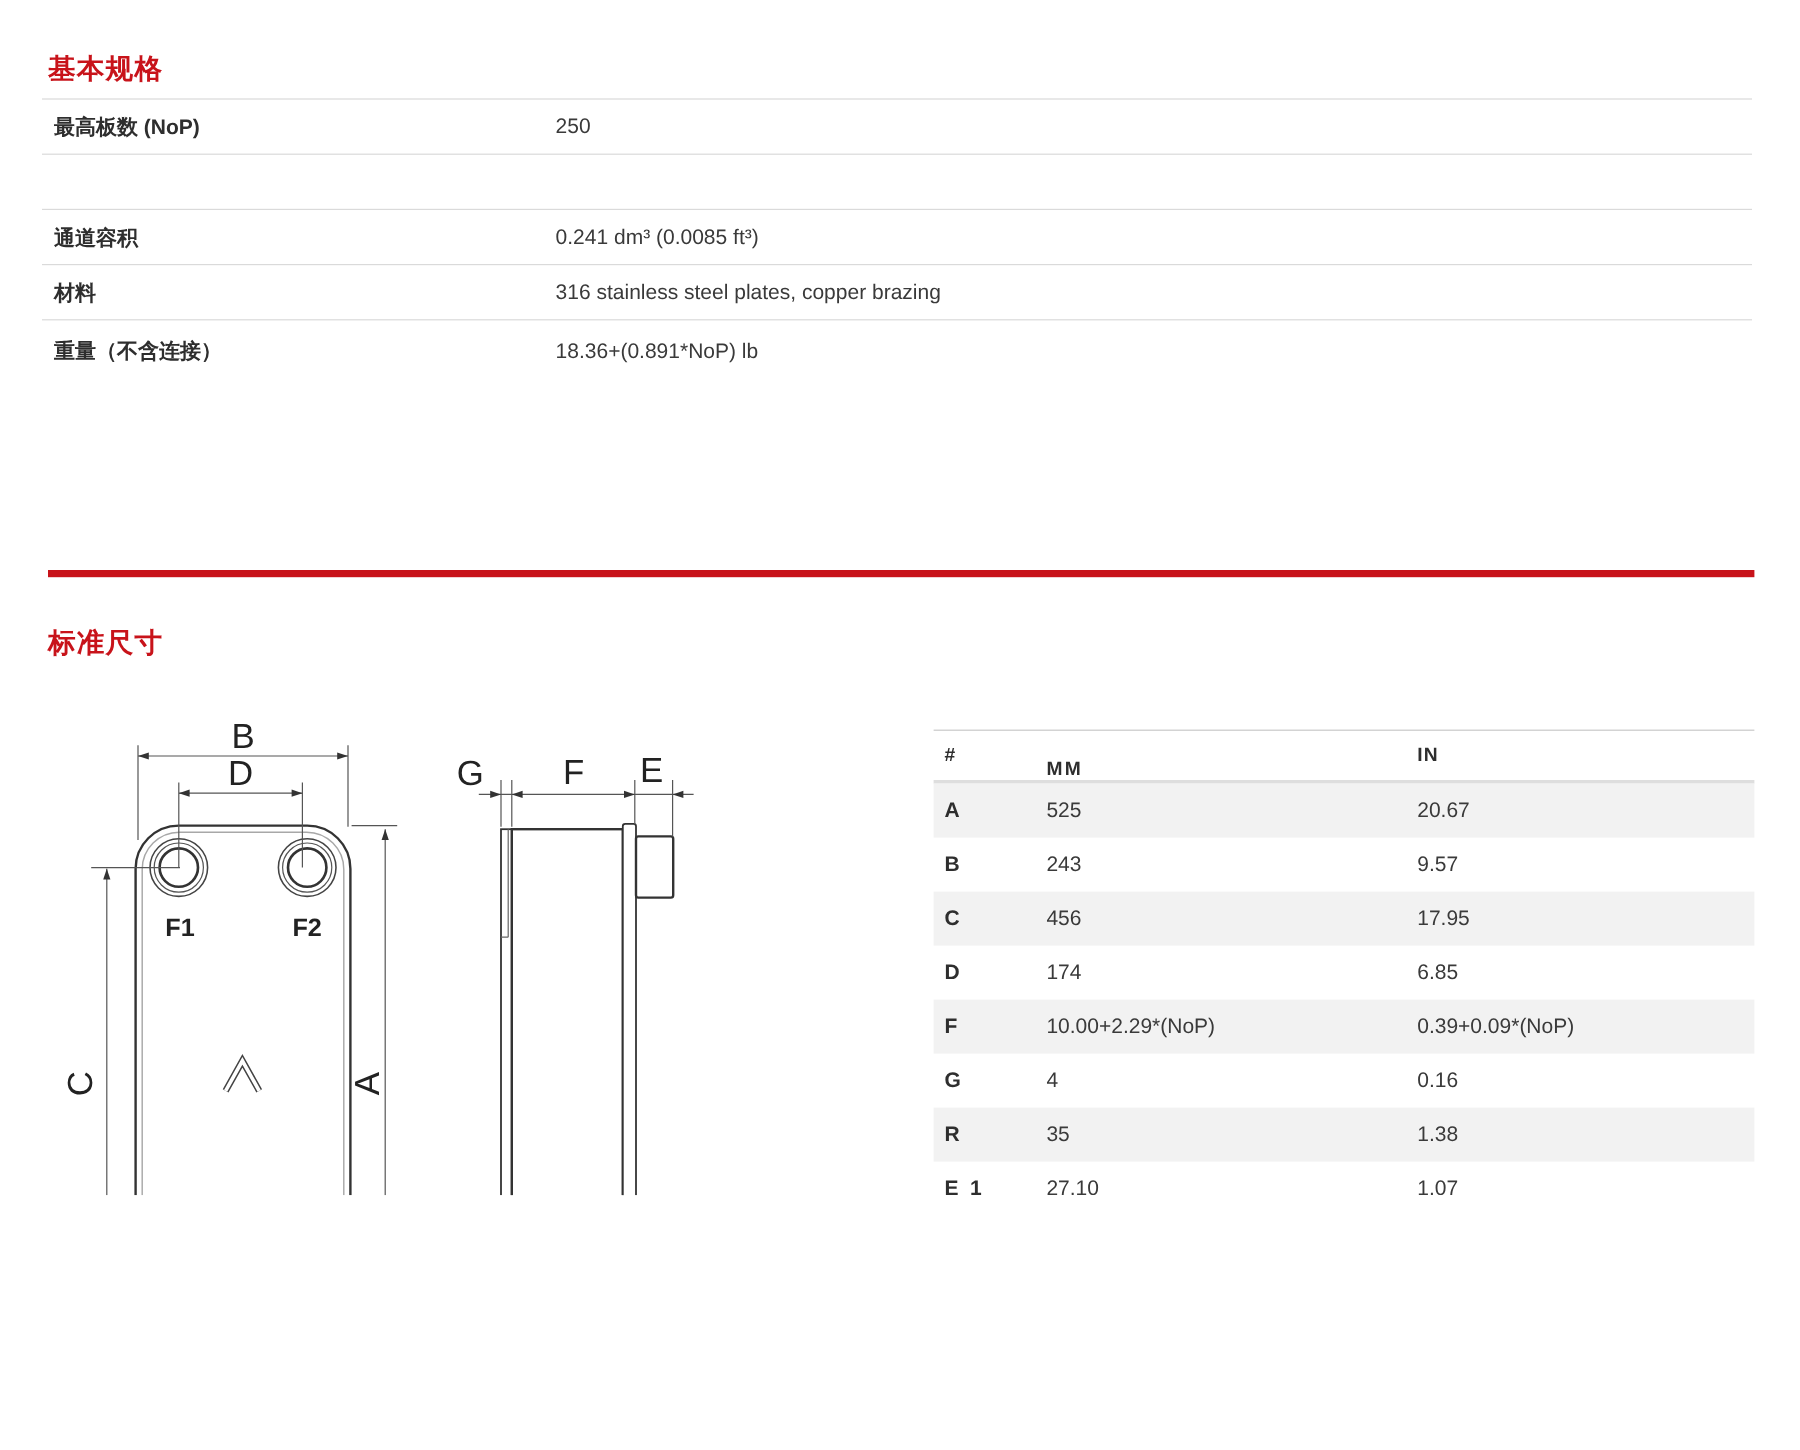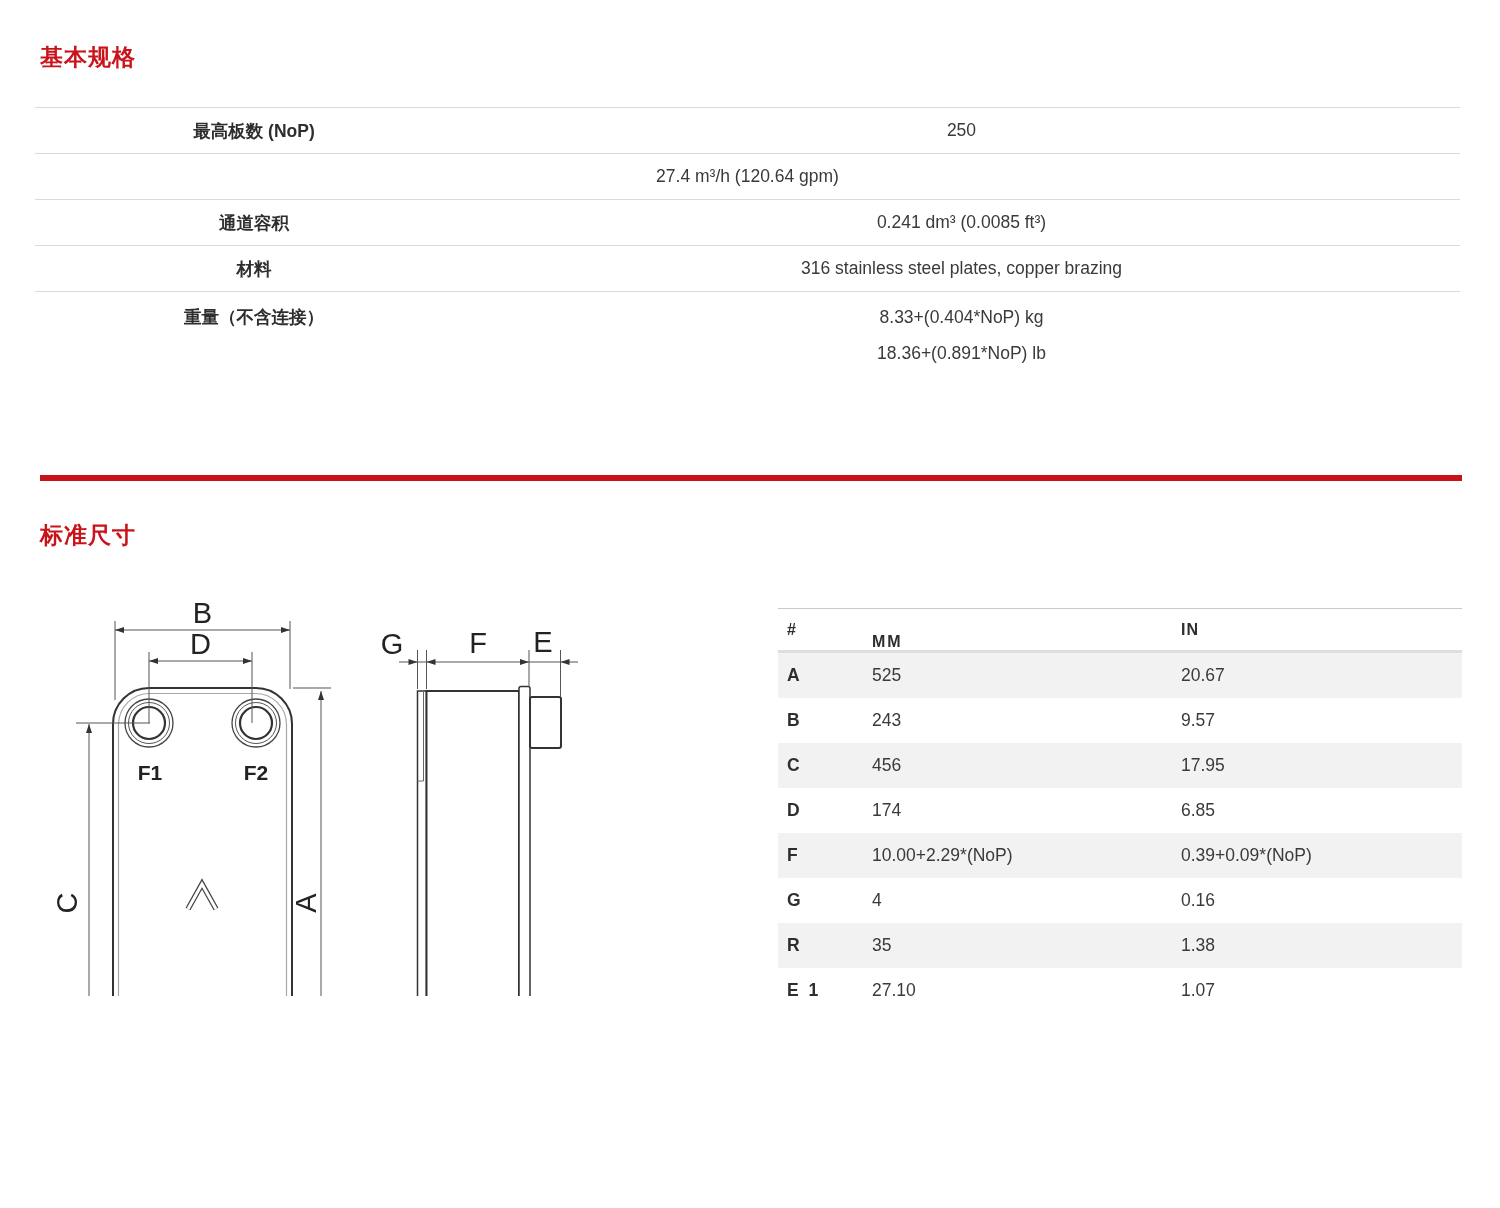--- a/index.html
+++ b/index.html
@@ -5,21 +5,21 @@
   html,body{margin:0;padding:0;background:#fff;}
   body{font-family:"Liberation Sans","DejaVu Sans",sans-serif;color:#333;}
   .page{position:relative;width:1500px;height:996px;background:#fff;overflow:hidden;}
 
   .section-heading{position:absolute;left:40px;color:var(--accent,#c8131a);
     font-size:23px;font-weight:600;letter-spacing:1px;}
   .heading-basic{top:42px;}
   .heading-dims{top:520px;}
 
   
-  .spec-table{position:absolute;left:35px;top:107px;width:1425px;font-size:17.5px;text-align:center;}
+  .spec-table{position:absolute;left:35px;top:82px;width:1425px;font-size:17.5px;}
   .spec-row{display:flex;align-items:center;min-height:45px;border-top:1px solid #dadada;}
   .spec-row.tall{align-items:flex-start;padding:7px 0 16px 0;}
   .spec-label{width:418px;padding-left:10px;font-weight:bold;color:#2e2e2e;flex:none;}
   .spec-row.tall .spec-label{line-height:36px;}
   .spec-value{flex:1;color:#3a3a3a;}
   .spec-value .vline{line-height:36px;}
 
   
   .divider{position:absolute;left:40px;top:475px;width:1422px;height:6px;
     background:var(--accent,#c8131a);}
@@ -52,34 +52,32 @@
 <div class="page">
 
   <div class="section-heading heading-basic">基本规格</div>
 
   <div class="spec-table">
     <div class="spec-row">
       <div class="spec-label">最高板数 (NoP)</div>
       <div class="spec-value">250</div>
     </div>
     <div class="spec-row">
-      <div class="spec-value">27.4 m³/h (120.64 gpm)</div>
     </div>
     <div class="spec-row">
       <div class="spec-label">通道容积</div>
       <div class="spec-value">0.241 dm³ (0.0085 ft³)</div>
     </div>
     <div class="spec-row">
       <div class="spec-label">材料</div>
       <div class="spec-value">316 stainless steel plates, copper brazing</div>
     </div>
     <div class="spec-row tall">
       <div class="spec-label">重量（不含连接）</div>
       <div class="spec-value">
-        <div class="vline">8.33+(0.404*NoP) kg</div>
         <div class="vline">18.36+(0.891*NoP) lb</div>
       </div>
     </div>
   </div>
 
   <div class="divider"></div>
 
   <div class="section-heading heading-dims">标准尺寸</div>
 
   <svg class="drawing" width="630" height="570" viewBox="55 590 630 570">

